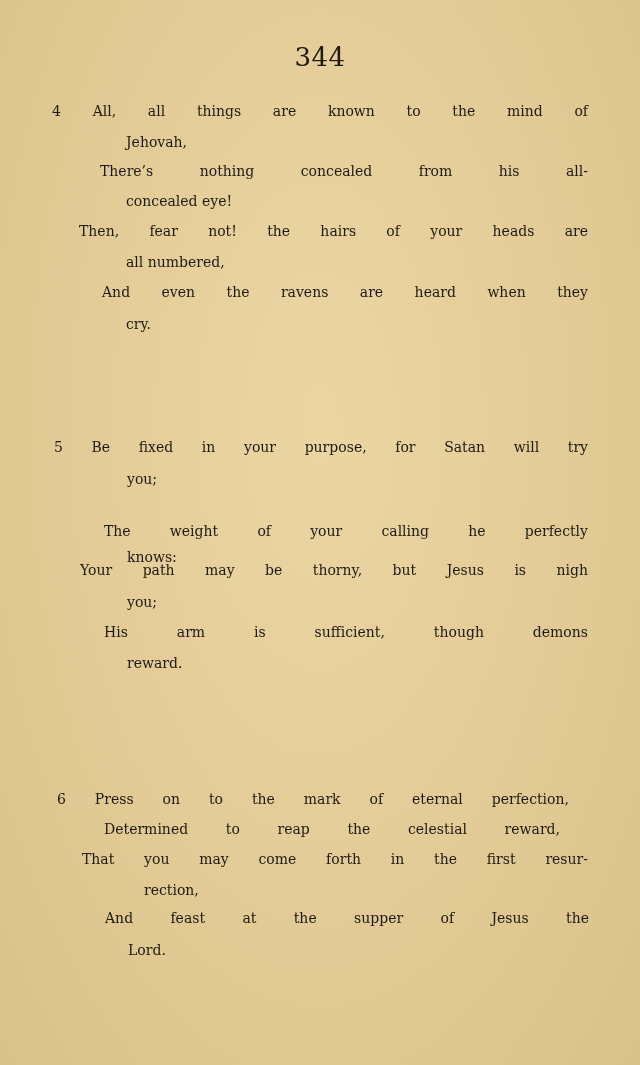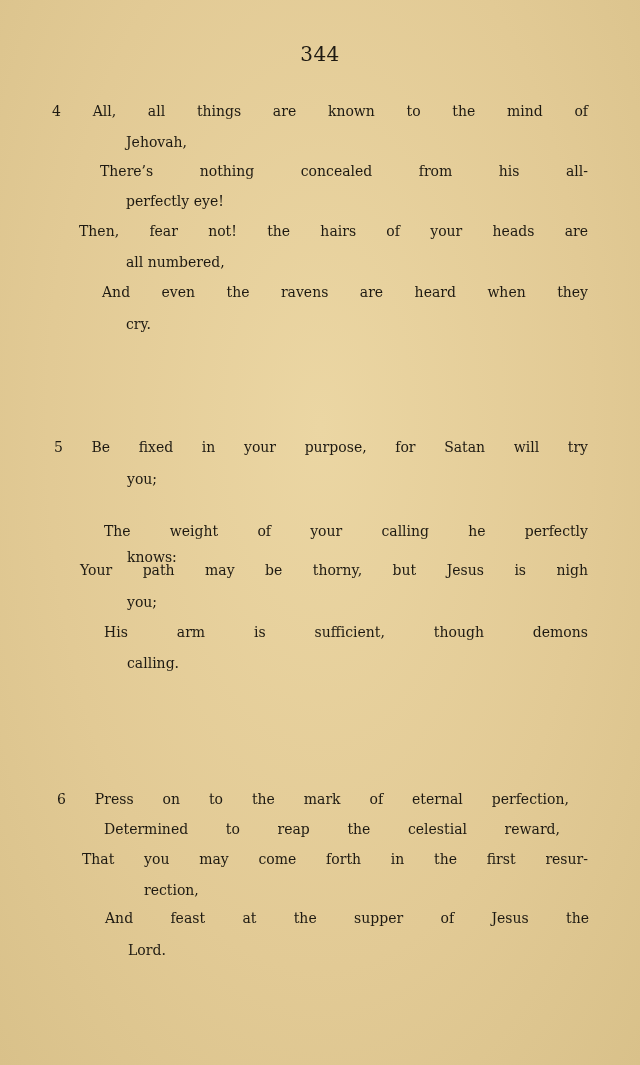--- a/index.html
+++ b/index.html
@@ -6,55 +6,55 @@
     body {
       width: 640px; height: 1065px; overflow: hidden;
       background: #e2cb96;
       background-image: radial-gradient(ellipse at 50% 40%, #ebd6a3 0%, #e2ca95 60%, #d9c18a 100%);
       font-family: "DejaVu Serif", "Liberation Serif", serif;
       color: #1e1a12;
       position: relative;
     }
     .page-number {
       position: absolute; top: 42px; left: 0; width: 640px;
-      text-align: center; font-size: 20px; letter-spacing: 0.5px;
+      text-align: center; font-size: 26px; letter-spacing: 0.5px;
     }
     .stanza { position: absolute; left: 0; width: 640px; }
     .line {
       position: absolute; white-space: nowrap;
       font-size: 14px; line-height: 30px;
     }
     .line.justify { text-align: justify; text-align-last: justify; }
     .verse-num { display: inline-block; }
   </style>
 </head>
 <body>
 
 <div class="page-number">344</div>
 
 <div class="stanza">
   <div class="line justify" style="top:96px; left:52px; width:536px;"><span class="verse-num">4</span> <span>All, all things are known to the mind of</span></div>
   <div class="line" style="top:127px; left:126px;">Jehovah,</div>
   <div class="line justify" style="top:156px; left:100px; width:488px;">There’s nothing concealed from his all-</div>
-  <div class="line" style="top:186px; left:126px;">perfectly eye!</div>
+  <div class="line" style="top:186px; left:126px;">concealed eye!</div>
   <div class="line justify" style="top:216px; left:79px; width:509px;">Then, fear not! the hairs of your heads are</div>
   <div class="line" style="top:247px; left:126px;">all numbered,</div>
   <div class="line justify" style="top:277px; left:102px; width:486px;">And even the ravens are heard when they</div>
   <div class="line" style="top:309px; left:126px;">cry.</div>
 </div>
 
 <div class="stanza">
   <div class="line justify" style="top:432px; left:54px; width:534px;"><span class="verse-num">5</span> <span>Be fixed in your purpose, for Satan will try</span></div>
   <div class="line" style="top:464px; left:127px;">you;</div>
   <div class="line justify" style="top:494px; left:104px; width:484px;margin-top:22px;">The weight of your calling he perfectly</div>
   <div class="line" style="top:526px; left:127px;margin-top:16px;">knows:</div>
   <div class="line justify" style="top:555px; left:80px; width:508px;">Your path may be thorny, but Jesus is nigh</div>
   <div class="line" style="top:587px; left:127px;">you;</div>
   <div class="line justify" style="top:617px; left:104px; width:484px;">His arm is sufficient, though demons</div>
-  <div class="line" style="top:648px; left:127px;">calling.</div>
+  <div class="line" style="top:648px; left:127px;">reward.</div>
 </div>
 
 <div class="stanza">
   <div class="line justify" style="top:784px; left:57px; width:512px;"><span class="verse-num">6</span> <span>Press on to the mark of eternal perfection,</span></div>
   <div class="line justify" style="top:814px; left:104px; width:456px;">Determined to reap the celestial reward,</div>
   <div class="line justify" style="top:844px; left:82px; width:506px;">That you may come forth in the first resur-</div>
   <div class="line" style="top:875px; left:128px;margin-left:16px;">rection,</div>
   <div class="line justify" style="top:903px; left:105px; width:484px;">And feast at the supper of Jesus the</div>
   <div class="line" style="top:935px; left:128px;">Lord.</div>
 </div>

